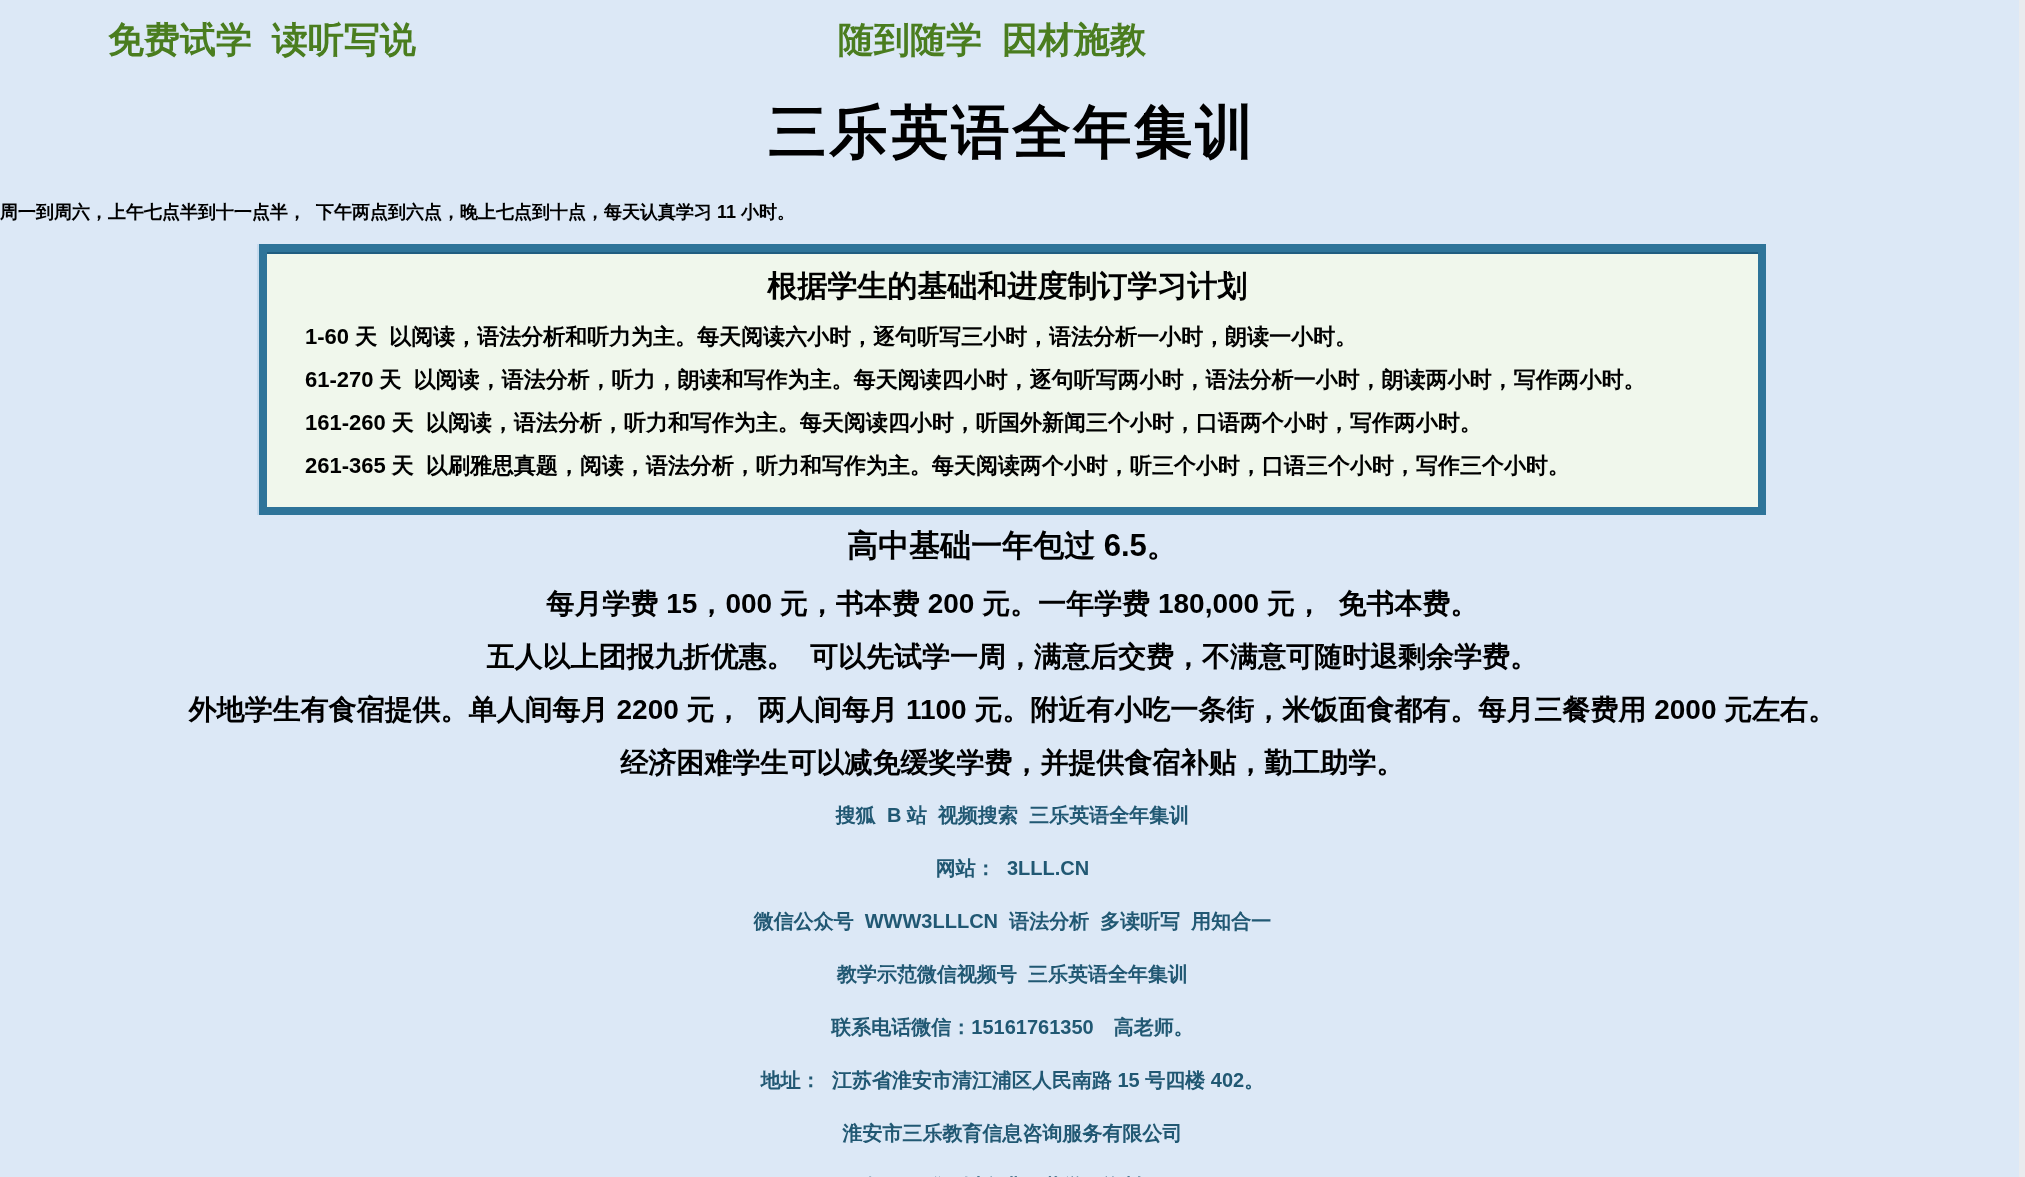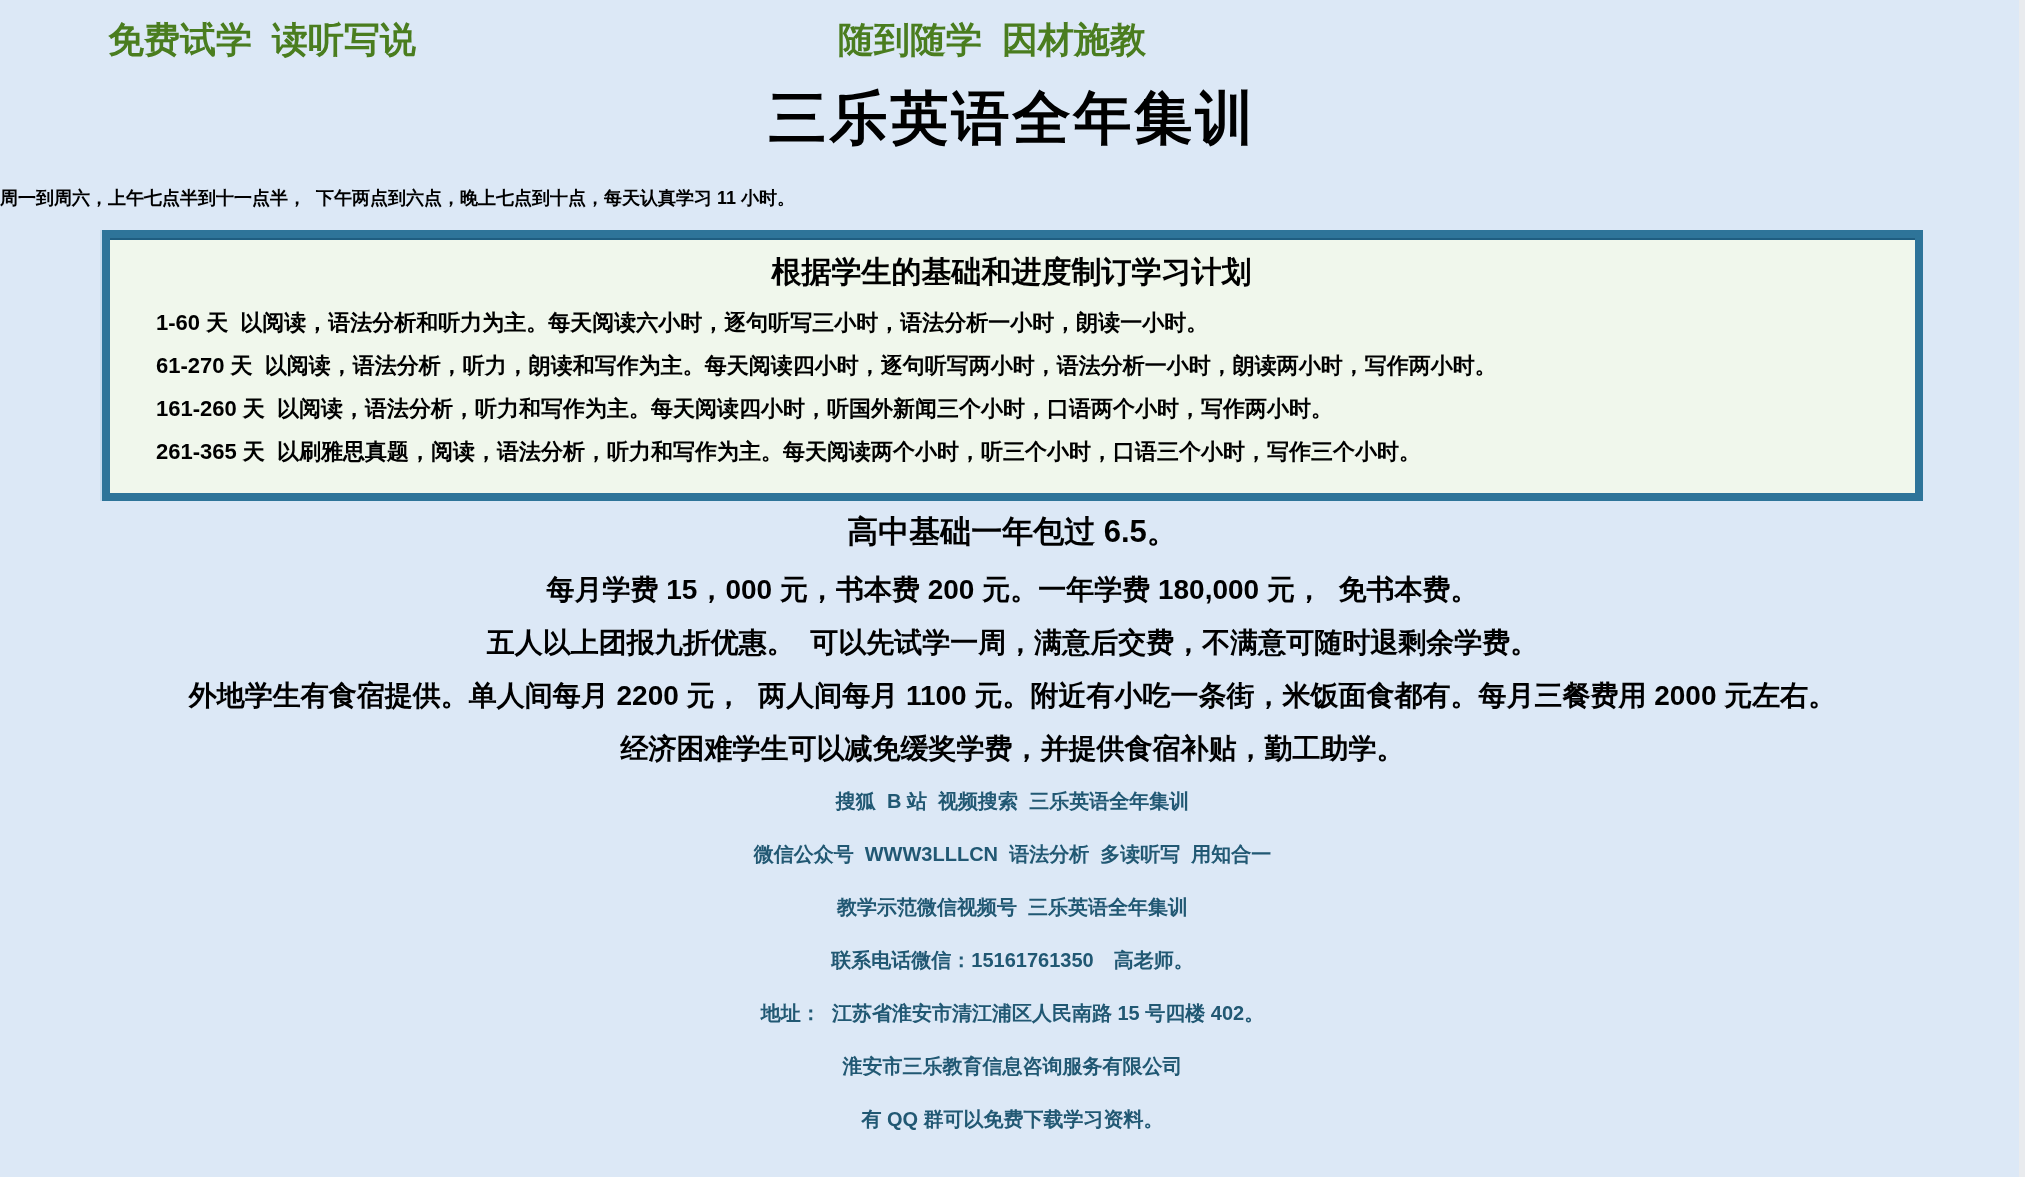--- a/index.html
+++ b/index.html
@@ -28,30 +28,30 @@
   header{position:relative;height:58px;}
   .promo{
     position:absolute;top:16px;
     font-size:36px;color:var(--banner-green);
   }
   .p1{left:108px}
   .p2{left:838px}
   .p3{left:1462px}
   h1.title{
     text-align:center;font-size:58px;line-height:1.1;
-    margin-top:28px;letter-spacing:3px;
+    margin-top:42px;letter-spacing:3px;
   }
   .schedule{
     text-align:left;font-size:18px;margin-top:36px;
   }
   .plan-box{
-    width:1821px;margin:20px auto 0;box-sizing:border-box;
+    width:1507px;margin:20px auto 0;box-sizing:border-box;
     border:8px solid var(--box-border);
     background:var(--box-bg);
-    padding:14px 10px 20px 8px;
+    padding:14px 10px 20px 0;
     box-shadow:-2px 0 0 #c6dbee, 0 2px 0 #1f5d80 inset;
   }
   .plan-box h2{
     text-align:center;font-size:30px;margin-bottom:8px;
   }
   .plan-box p.plan{
     font-size:22px;line-height:43px;padding-left:38px;
   }
   .info{text-align:center;margin-top:0;}
   .info p{font-size:28px;line-height:53px;}
@@ -84,19 +84,20 @@
 <div class="info">
   <p class="lead">高中基础一年包过 6.5。</p>
   <p>每月学费 15，000 元，书本费 200 元。一年学费 180,000 元，  免书本费。</p>
   <p>五人以上团报九折优惠。  可以先试学一周，满意后交费，不满意可随时退剩余学费。</p>
   <p>外地学生有食宿提供。单人间每月 2200 元，  两人间每月 1100 元。附近有小吃一条街，米饭面食都有。每月三餐费用 2000 元左右。</p>
   <p>经济困难学生可以减免缓奖学费，并提供食宿补贴，勤工助学。</p>
 </div>
 
 <div class="contact">
   <p>搜狐  B 站  视频搜索  三乐英语全年集训</p>
+  <p>网站：  3LLL.CN</p>
   <p>微信公众号  WWW3LLLCN  语法分析  多读听写  用知合一</p>
   <p>教学示范微信视频号  三乐英语全年集训</p>
   <p>联系电话微信：15161761350　高老师。</p>
   <p>地址：  江苏省淮安市清江浦区人民南路 15 号四楼 402。</p>
   <p>淮安市三乐教育信息咨询服务有限公司</p>
   <p>有 QQ 群可以免费下载学习资料。</p>
 </div>
 
 </body></html>

